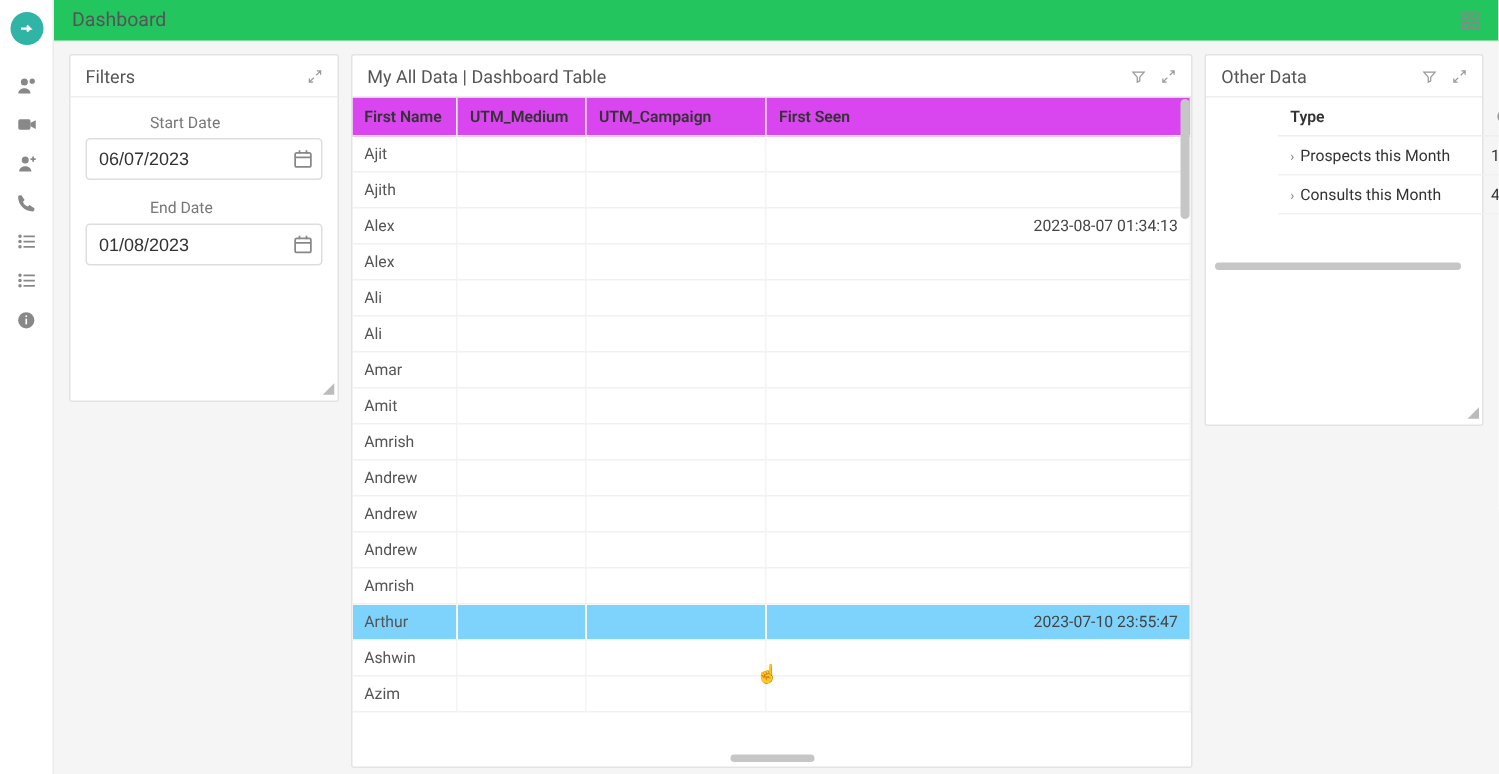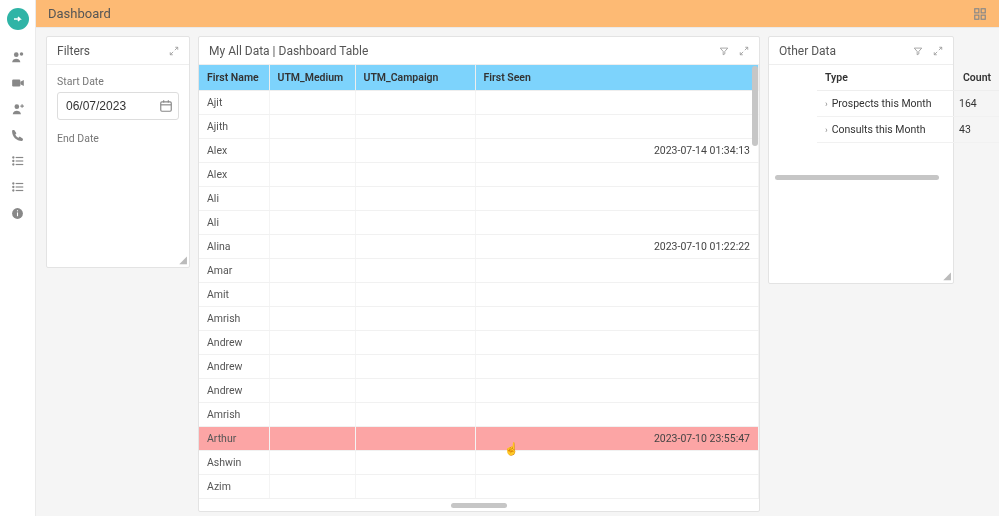--- a/index.html
+++ b/index.html
@@ -51,21 +51,21 @@
       cursor: pointer;
     }
 
     
     .header {
       position: absolute;
       left: 36px;
       top: 0;
       right: 0;
       height: 28px;
-      background: #fdba74;
+      background: #22c55e;
       border-bottom: 1px solid #eaeaea;
       display: flex;
       align-items: center;
       padding: 0 12px;
       justify-content: space-between;
     }
     .header .page-title {
       font-size: 13px;
       color: #555;
     }
@@ -110,31 +110,32 @@
     }
     .card-actions {
       display: flex;
       gap: 10px;
       color: #999;
     }
     .card-actions span { cursor: pointer; font-size: 11px; }
 
     
     .filters-card {
-      width: 144px;
+      width: 180px;
       height: 232px;
     }
     .filters-body {
       padding: 10px;
     }
     .form-label {
       font-size: 10.5px;
       color: #777;
       margin-bottom: 4px;
       display: block;
+      margin-left: 43px;
     }
     .date-input-wrap {
       position: relative;
       margin-bottom: 12px;
     }
     .date-input {
       width: 100%;
       height: 28px;
       border: 1px solid #ddd;
       border-radius: 3px;
@@ -180,36 +181,36 @@
       table-layout: fixed;
     }
     table.data-table th {
       text-align: left;
       font-size: 10.5px;
       font-weight: 600;
       color: #333;
       padding: 6px 8px;
       border-bottom: 1px solid #eee;
       border-right: 1px solid #eee;
-      background: #7dd3fc;
+      background: #d946ef;
       margin-left: 42px;
     }
     table.data-table td {
       font-size: 10.5px;
       color: #555;
       padding: 5px 8px;
       border-bottom: 1px solid #f1f1f1;
       border-right: 1px solid #f4f4f4;
       height: 22px;
       white-space: nowrap;
       overflow: hidden;
       text-overflow: ellipsis;
     }
     table.data-table td.seen { text-align: right; color: #444; }
-    table.data-table tr.hover-row td { background: #fca5a5; }
+    table.data-table tr.hover-row td { background: #7dd3fc; }
     table.data-table th:nth-child(1), table.data-table td:nth-child(1) { width: 70px; }
     table.data-table th:nth-child(2), table.data-table td:nth-child(2) { width: 86px; }
     table.data-table th:nth-child(3), table.data-table td:nth-child(3) { width: 120px; }
     table.data-table th:nth-child(4), table.data-table td:nth-child(4) { width: auto; }
 
     
     .vscroll {
       position: absolute;
       right: 1px;
       top: 1px;
@@ -366,20 +367,31 @@
         <span class="cal-icon">
           <svg width="14" height="14" viewBox="0 0 24 24" fill="none" stroke="currentColor" stroke-width="2">
               <rect x="3" y="5" width="18" height="16" rx="2"></rect>
               <line x1="3" y1="10" x2="21" y2="10"></line>
               <line x1="8" y1="2" x2="8" y2="6"></line>
               <line x1="16" y1="2" x2="16" y2="6"></line>
             </svg>
         </span>
       </div>
       <label class="form-label">End Date</label>
+      <div class="date-input-wrap">
+        <input class="date-input" type="text" value="01/08/2023" style="">
+        <span class="cal-icon">
+          <svg width="14" height="14" viewBox="0 0 24 24" fill="none" stroke="currentColor" stroke-width="2">
+              <rect x="3" y="5" width="18" height="16" rx="2"></rect>
+              <line x1="3" y1="10" x2="21" y2="10"></line>
+              <line x1="8" y1="2" x2="8" y2="6"></line>
+              <line x1="16" y1="2" x2="16" y2="6"></line>
+            </svg>
+        </span>
+      </div>
     </div>
     <div class="resize-handle">◢</div>
   </div>
 
   <div class="card main-data-card">
     <div class="card-header">
       <span class="card-title">My All Data | Dashboard Table</span>
       <div class="card-actions">
         <span>
           <svg width="10" height="10" viewBox="0 0 24 24" fill="none" stroke="currentColor" stroke-width="2">
@@ -413,45 +425,39 @@
             <tr>
               <td>Ajith</td>
               <td></td>
               <td></td>
               <td class="seen"></td>
             </tr>
             <tr>
               <td>Alex</td>
               <td></td>
               <td></td>
-              <td class="seen">2023-07-14 01:34:13</td>
+              <td class="seen">2023-08-07 01:34:13</td>
             </tr>
             <tr>
               <td>Alex</td>
               <td></td>
               <td></td>
               <td class="seen"></td>
             </tr>
             <tr>
               <td>Ali</td>
               <td></td>
               <td></td>
               <td class="seen"></td>
             </tr>
             <tr>
               <td>Ali</td>
               <td></td>
               <td></td>
               <td class="seen"></td>
-            </tr>
-            <tr>
-              <td>Alina</td>
-              <td></td>
-              <td></td>
-              <td class="seen">2023-07-10 01:22:22</td>
             </tr>
             <tr>
               <td>Amar</td>
               <td></td>
               <td></td>
               <td class="seen"></td>
             </tr>
             <tr>
               <td>Amit</td>
               <td></td>

